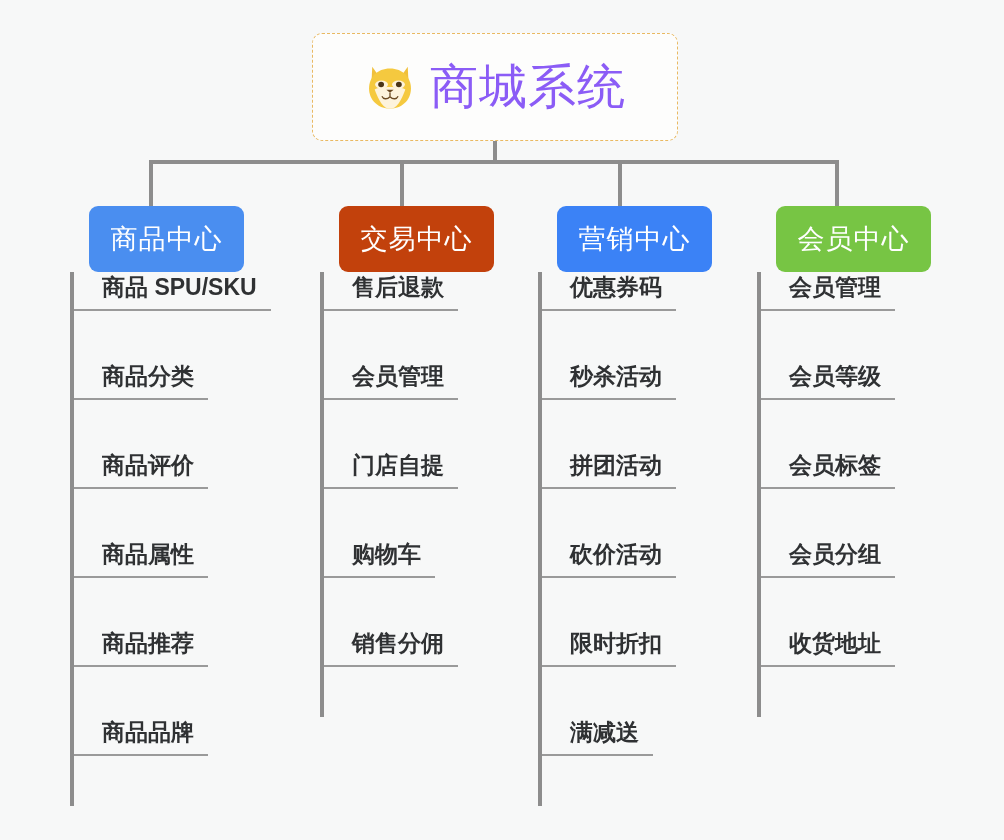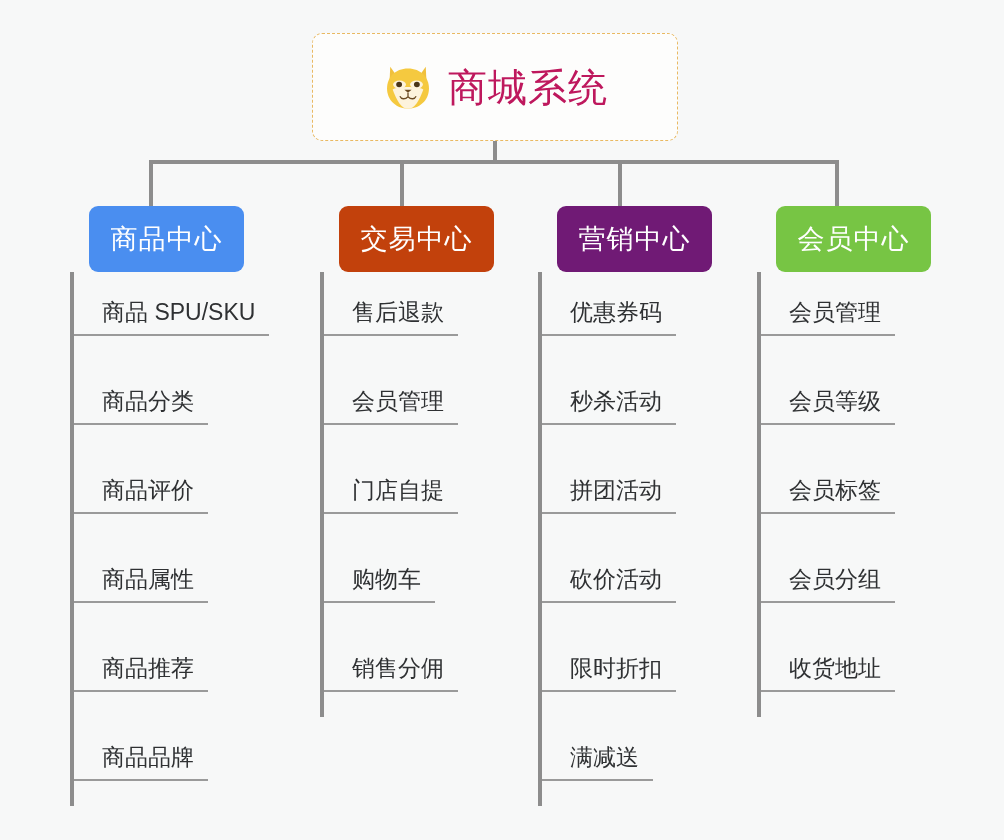--- a/index.html
+++ b/index.html
@@ -31,22 +31,22 @@
     box-sizing: border-box;
     background: #fdfdfc;
     border: 1px dashed #e9b962;
     border-radius: 10px;
     display: flex;
     align-items: center;
     justify-content: center;
     gap: 14px;
   }
   .root-title {
-    font-size: 39px;
-    color: #be185d;
+    font-size: 48px;
+    color: #8b5cf6;
     letter-spacing: 1px;
     line-height: 1;
     white-space: nowrap;
   }
   .shiba-icon {
     width: 52px;
     height: 50px;
     flex: none;
     display: block;
   }
@@ -98,22 +98,23 @@
   .leaf-list {
     position: relative;
     margin-top: 0;
     padding-left: 14px;
     border-left: 4px solid #8d8d8d;
     margin-left: 12px;
   }
   .leaf-item {
     height: 89px;
     display: flex;
-    align-items: center;
+    align-items: flex-start;
     box-sizing: border-box;
+    font-weight: bold;
   }
   .leaf-label {
     display: inline-block;
     font-size: 23px;
     color: #2f3133;
     white-space: nowrap;
     padding: 0 14px 6px 14px;
     border-bottom: 2px solid #9a9a9a;
     margin-left: -14px;
     padding-left: 28px;
@@ -192,21 +193,21 @@
       <div class="leaf-item">
           <span class="leaf-label">购物车</span>
         </div>
       <div class="leaf-item">
           <span class="leaf-label">销售分佣</span>
         </div>
     </div>
   </div>
 
   <div class="column" style="left:526px;width:186px">
-    <div class="cat-header" style="background: #701a75;">
+    <div class="cat-header" style="background: #3b82f6;">
       <span>营销中心</span>
     </div>
     <div class="leaf-list">
       <div class="leaf-item">
           <span class="leaf-label">优惠券码</span>
         </div>
       <div class="leaf-item">
           <span class="leaf-label">秒杀活动</span>
         </div>
       <div class="leaf-item">

